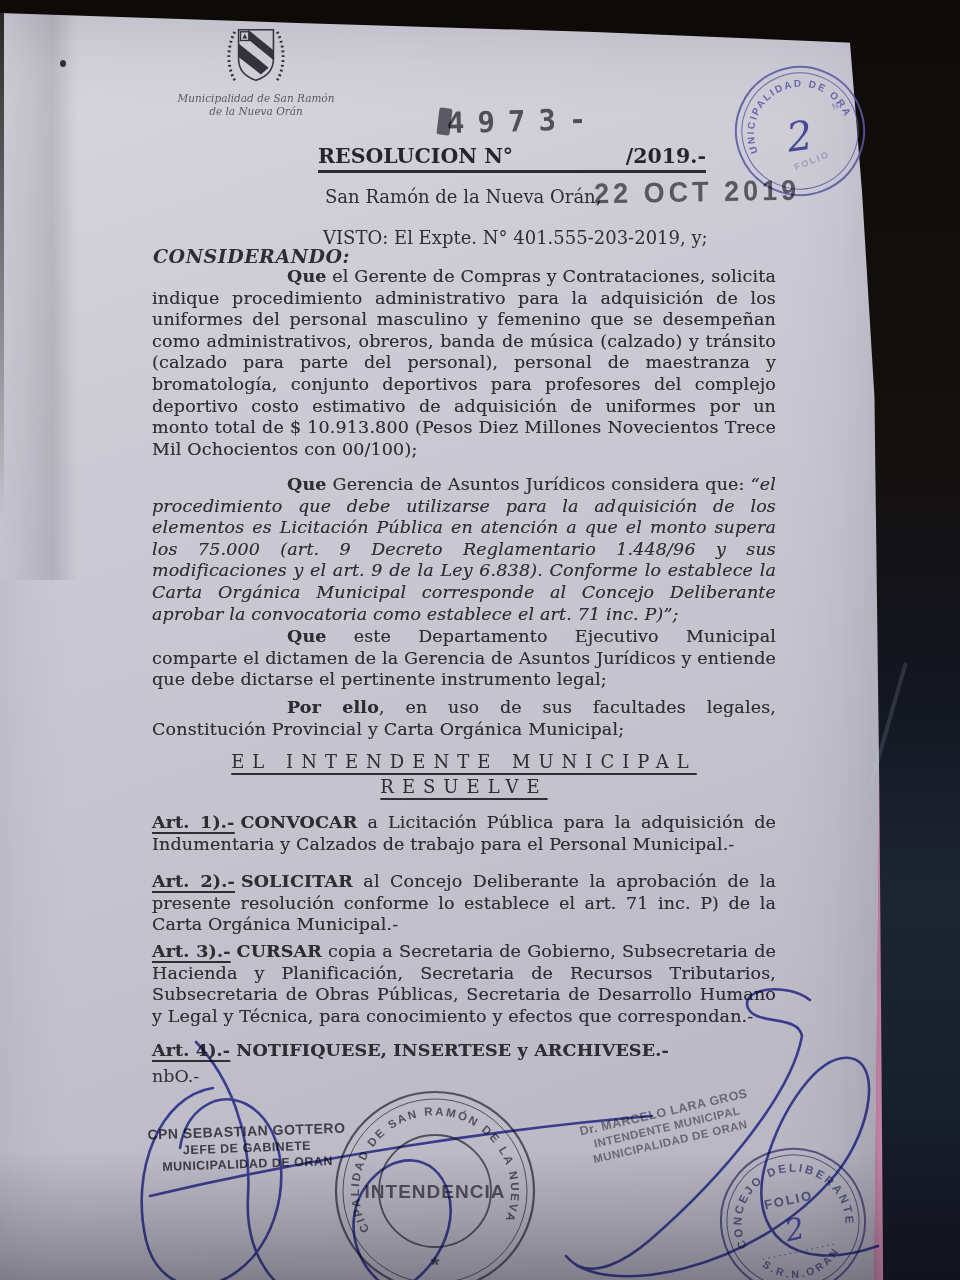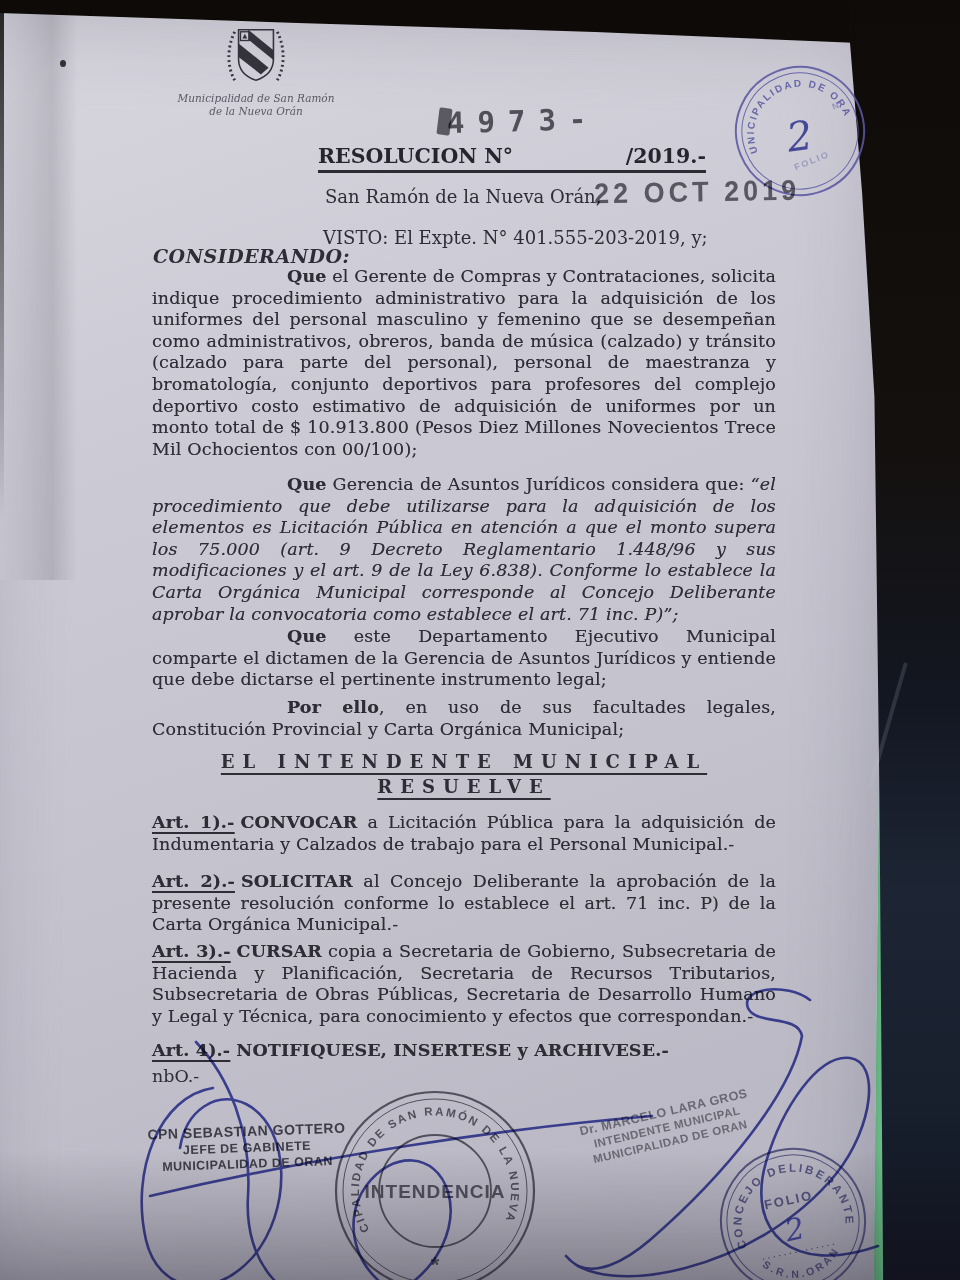--- a/index.html
+++ b/index.html
@@ -1,16 +1,16 @@
 <!DOCTYPE html>
 <html><head>
 <meta charset="utf-8">
 <style>
   html,body{margin:0;padding:0;background:#0e0b09;}
-  .stage{position:relative;width:960px;height:1280px;overflow:hidden;background:#86efac;
+  .stage{position:relative;width:960px;height:1280px;overflow:hidden;background:#f9a8d4;
          font-family:"DejaVu Serif","Liberation Serif",serif;}
   
   .paper{position:absolute;z-index:1;left:-18px;top:13px;width:905px;height:1290px;
          background:linear-gradient(160deg,#d8d7df 0%,#cccbd5 30%,#c3c2cd 60%,#b4b3bf 100%);
          transform:rotate(.6deg);transform-origin:top left;
          box-shadow:inset 0 0 90px rgba(38,33,58,.22), 0 0 40px rgba(0,0,0,.55);}
   .crease{position:absolute;z-index:2;left:0;top:0;width:95px;height:580px;
           background:linear-gradient(90deg,rgba(240,240,250,.10) 0%,rgba(22,20,32,.13) 55%,rgba(22,20,32,0) 82%);}
   .bottom-shade{position:absolute;z-index:7;left:0;top:1150px;width:960px;height:130px;pointer-events:none;
           background:linear-gradient(180deg,rgba(20,16,28,0),rgba(20,16,28,.30));}
@@ -44,21 +44,21 @@
         border-radius:2px;transform:rotate(7deg);opacity:.85;mix-blend-mode:multiply;}
   .res-title{position:absolute;left:318px;top:144px;width:388px;display:flex;justify-content:space-between;
         font-weight:bold;font-size:20.5px;color:#26252e;border-bottom:3px solid #2c2b33;padding-bottom:2px;}
   .dateline{position:absolute;left:325px;top:186px;font-size:18px;}
   .date-stamp{position:absolute;left:594px;top:177px;font-family:"Liberation Sans",sans-serif;
         font-weight:bold;font-size:27px;letter-spacing:4px;color:#4f4e58;opacity:.92;
         transform:scaleY(1.05) rotate(-1deg);mix-blend-mode:multiply;white-space:nowrap;}
   .visto-line{position:absolute;left:323px;top:227px;font-size:18px;}
   .considerando{position:absolute;left:153px;top:245px;font-size:19px;font-weight:bold;letter-spacing:.5px;font-style:italic;}
   b.inline-bold{font-weight:normal;}
-  .resolve-head{top:751px;text-align:center;font-weight:bold;font-size:18px;}
+  .resolve-head{top:751px;text-align:center;font-weight:normal;font-size:18px;}
   .resolve-head .hl{display:inline-block;letter-spacing:8px;text-decoration:underline;
         text-underline-offset:5px;text-decoration-thickness:2px;}
   .resolve-head .l2{margin-top:4px;}
   .article{position:absolute;left:152px;width:624px;text-align:justify;
         font-size:17.5px;line-height:21.6px;letter-spacing:.15px;text-shadow:0 0 .5px rgba(46,45,54,.5);}
   .art-label{font-weight:bold;text-decoration:underline;text-underline-offset:4px;text-decoration-thickness:2px;}
   .art-verb{font-weight:bold;margin-left:6px;}
   .initials{position:absolute;left:152px;top:1066px;font-size:17.5px;}
   
   .sig-block{position:absolute;text-align:center;font-family:"Liberation Sans",sans-serif;

